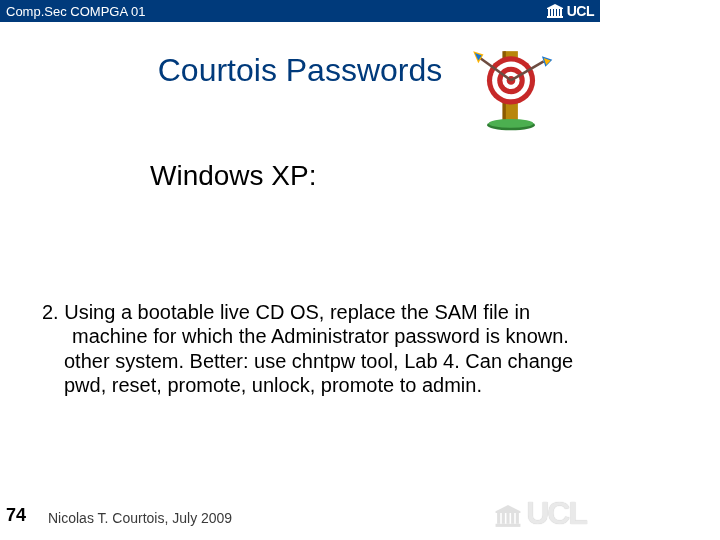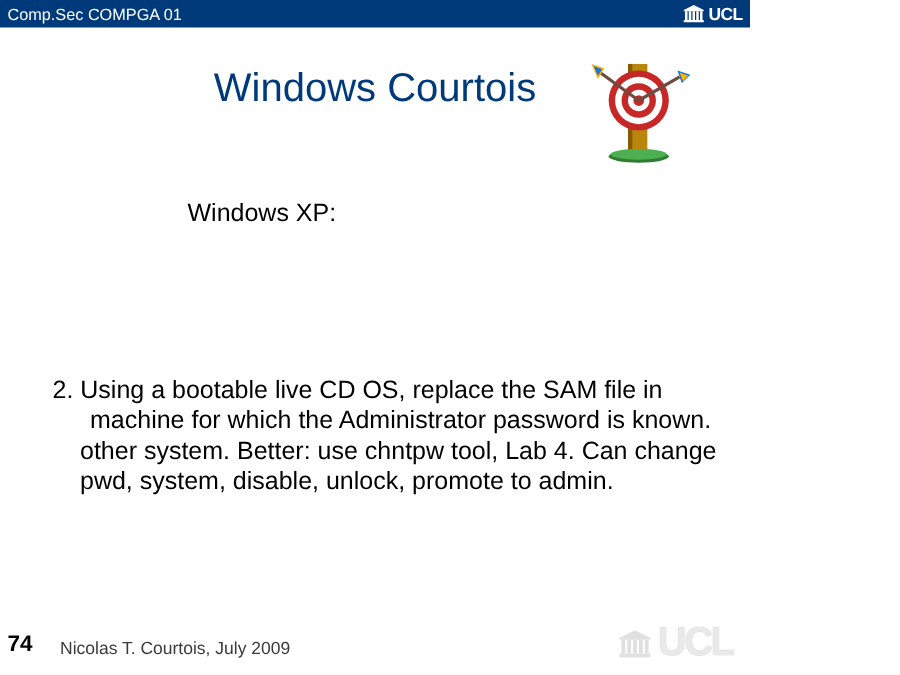--- a/index.html
+++ b/index.html
@@ -4,21 +4,21 @@
 <style>
   * { margin: 0; padding: 0; box-sizing: border-box; }
   html, body { width: 720px; height: 540px; font-family: Arial, Helvetica, sans-serif; background: #fff; overflow: hidden; }
   .slide { position: relative; width: 600px; height: 540px; }
   .topbar { background: #003a7b; color: #fff; height: 22px; padding: 2px 6px; font-size: 13px; display: flex; align-items: center; justify-content: space-between; }
   .topbar-left { display: flex; align-items: center; }
   .ucl-logo-small { display: flex; align-items: center; font-weight: bold; letter-spacing: -0.5px; }
   .portico-small svg { display: block; }
   .title { color: #003a7b; font-size: 32px; font-weight: normal; text-align: center; margin-top: 30px; margin-left: 140px; margin-right: 140px; }
   .clipart { position: absolute; top: 46px; right: 46px; width: 86px; height: 86px; }
-  .subtitle { color: #000; font-size: 20px; position: absolute; top: 160px; left: 150px; }
+  .subtitle { color: #000; font-size: 28px; position: absolute; top: 160px; left: 150px; }
   .body { position: absolute; top: 300px; left: 42px; right: 23px; font-size: 20px; line-height: 1.22; color: #000; }
   .body p { margin: 0; }
   .body .bullet { padding-left: 22px; position: relative; }
   .body .bullet::before { content: "•"; position: absolute; left: 6px; }
   .slide-num { position: absolute; left: 6px; bottom: 14px; font-size: 18px; color: #000; font-weight: bold; }
   .footer { position: absolute; left: 48px; bottom: 14px; font-size: 14px; color: #3a3a3a; }
   .ucl-logo-large { position: absolute; right: 14px; bottom: 8px; display: flex; align-items: flex-end; }
   .ucl-logo-large .txt { font-family: Arial, sans-serif; font-weight: 900; font-size: 32px; letter-spacing: -2px; color: #e9e9e9; text-shadow: 0 0 1px #bbb; }
 </style>
 </head>
@@ -39,21 +39,21 @@
               <rect x="11" y="5" width="2" height="7"></rect>
               <rect x="14" y="5" width="2" height="7"></rect>
               <rect x="1" y="12" width="16" height="2"></rect>
             </g>
           </svg>
       </span>
       <span style="margin-left:3px;font-size:14px;">UCL</span>
     </div>
   </div>
 
-  <h1 class="title">Windows Courtois</h1>
+  <h1 class="title">Courtois Passwords</h1>
 
   <div class="clipart">
     <svg width="86" height="86" viewBox="0 0 100 100">
       <rect x="42" y="6" width="16" height="82" fill="#b8860b"></rect>
       <rect x="40" y="6" width="4" height="82" fill="#8b5a00"></rect>
       <ellipse cx="50" cy="92" rx="28" ry="6" fill="#2e7d32"></ellipse>
       <ellipse cx="50" cy="90" rx="26" ry="5" fill="#4caf50"></ellipse>
       <circle cx="50" cy="40" r="28" fill="#c62828"></circle>
       <circle cx="50" cy="40" r="22" fill="#fff"></circle>
       <circle cx="50" cy="40" r="16" fill="#c62828"></circle>
@@ -67,21 +67,21 @@
       <polygon points="8,8 16,11 12,17" fill="#1976d2"></polygon>
     </svg>
   </div>
 
   <div class="subtitle">Windows XP:</div>
 
   <div class="body">
     <p>2. Using a bootable live CD OS, replace the SAM file in</p>
     <p style="padding-left:30px">machine for which the Administrator password is known.</p>
     <p style="padding-left:22px">other system.  Better: use chntpw tool, Lab 4. Can change</p>
-    <p style="padding-left:22px">pwd, system, disable, unlock, promote to admin.</p>
+    <p style="padding-left:22px">pwd, reset, promote, unlock, promote to admin.</p>
   </div>
 
   <div class="slide-num">74</div>
   <div class="footer">Nicolas T. Courtois, July 2009</div>
 
   <div class="ucl-logo-large">
     <span>
       <svg width="28" height="24" viewBox="0 0 18 14">
           <g fill="#e0e0e0">
             <polygon points="1,4 9,0 17,4 17,5 1,5"></polygon>

